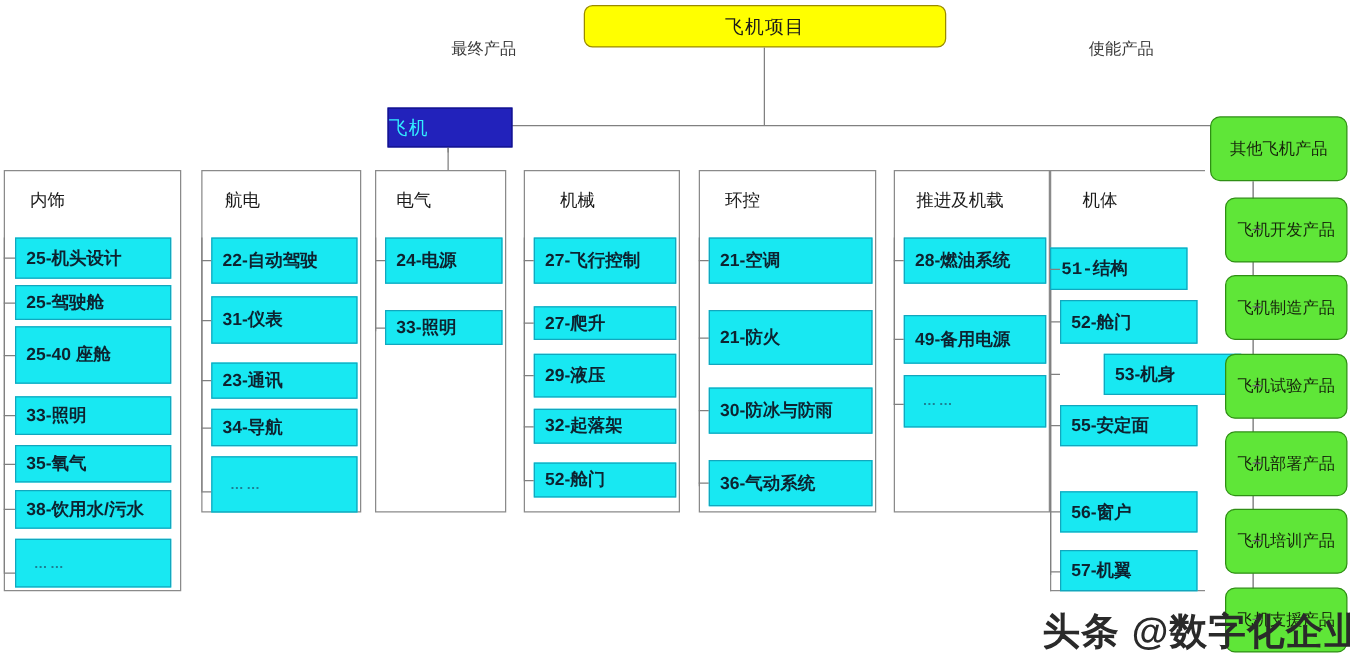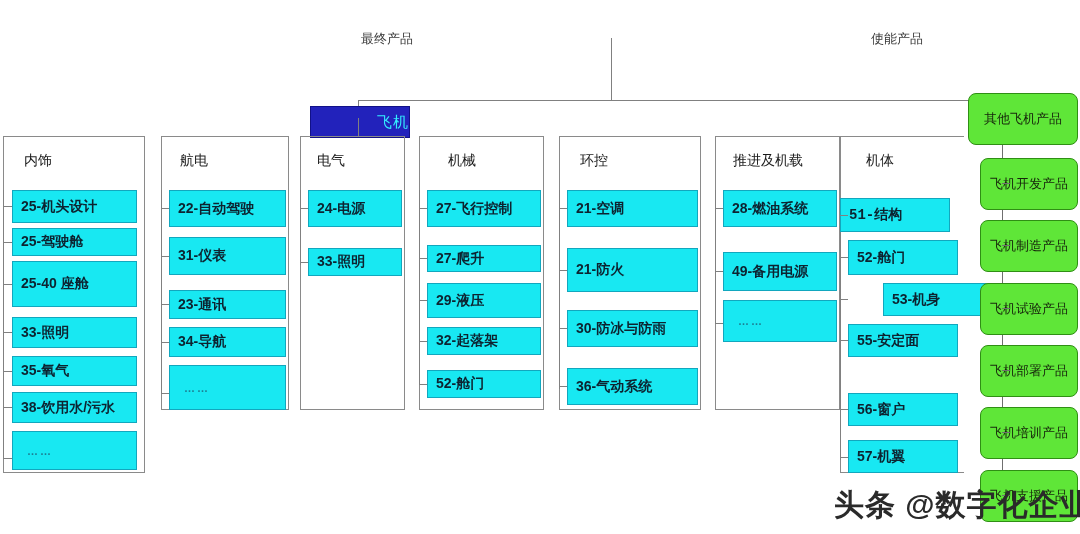--- a/index.html
+++ b/index.html
@@ -20,22 +20,22 @@
 
   
   .root{
     background:#FFFF00;border:1px solid #9a8b00;border-radius:7px;
     display:flex;align-items:center;justify-content:center;
     font-size:15px;color:#1a1a1a;letter-spacing:1px;
   }
   
   .bluenode{
     background:#2222BB;border:1px solid #111188;
-    display:flex;align-items:center;justify-content:flex-end;
-    font-size:15px;color:#33EEFF;letter-spacing:1px;margin-top:20px;
+    display:flex;align-items:center;justify-content:flex-start;
+    font-size:15px;color:#33EEFF;letter-spacing:1px;
   }
   
   .caption{font-size:13px;color:#3a3a3a;white-space:nowrap;}
 
   
   .colframe{border:1px solid #8a8a8a;background:transparent;}
   .colframe.noright{border-right:none;}
   .colhead{
     position:absolute;font-size:14px;color:#1a1a1a;white-space:nowrap;
   }
@@ -63,20 +63,23 @@
   .watermark{
     position:absolute;font-size:30px;font-weight:bold;color:#2a2a2a;
     white-space:nowrap;letter-spacing:1px;
   }
 </style>
 </head>
 <body>
 
 <div id="stage">
 
+  <div class="abs root" style="left:467px;top:4px;width:290px;height:34px;">
+    <span>飞机项目</span>
+  </div>
 
   <div class="ln lnv" style="left:611px;top:38px;height:62px;"></div>
 
   <div class="ln lnh" style="left:358px;top:100px;width:643px;"></div>
 
   <div class="ln lnv" style="left:358px;top:100px;height:22px;"></div>
 
   <div class="ln lnv" style="left:1001px;top:100px;height:15px;"></div>
 
   <div class="abs caption" style="left:361px;top:30px;">最终产品</div>

